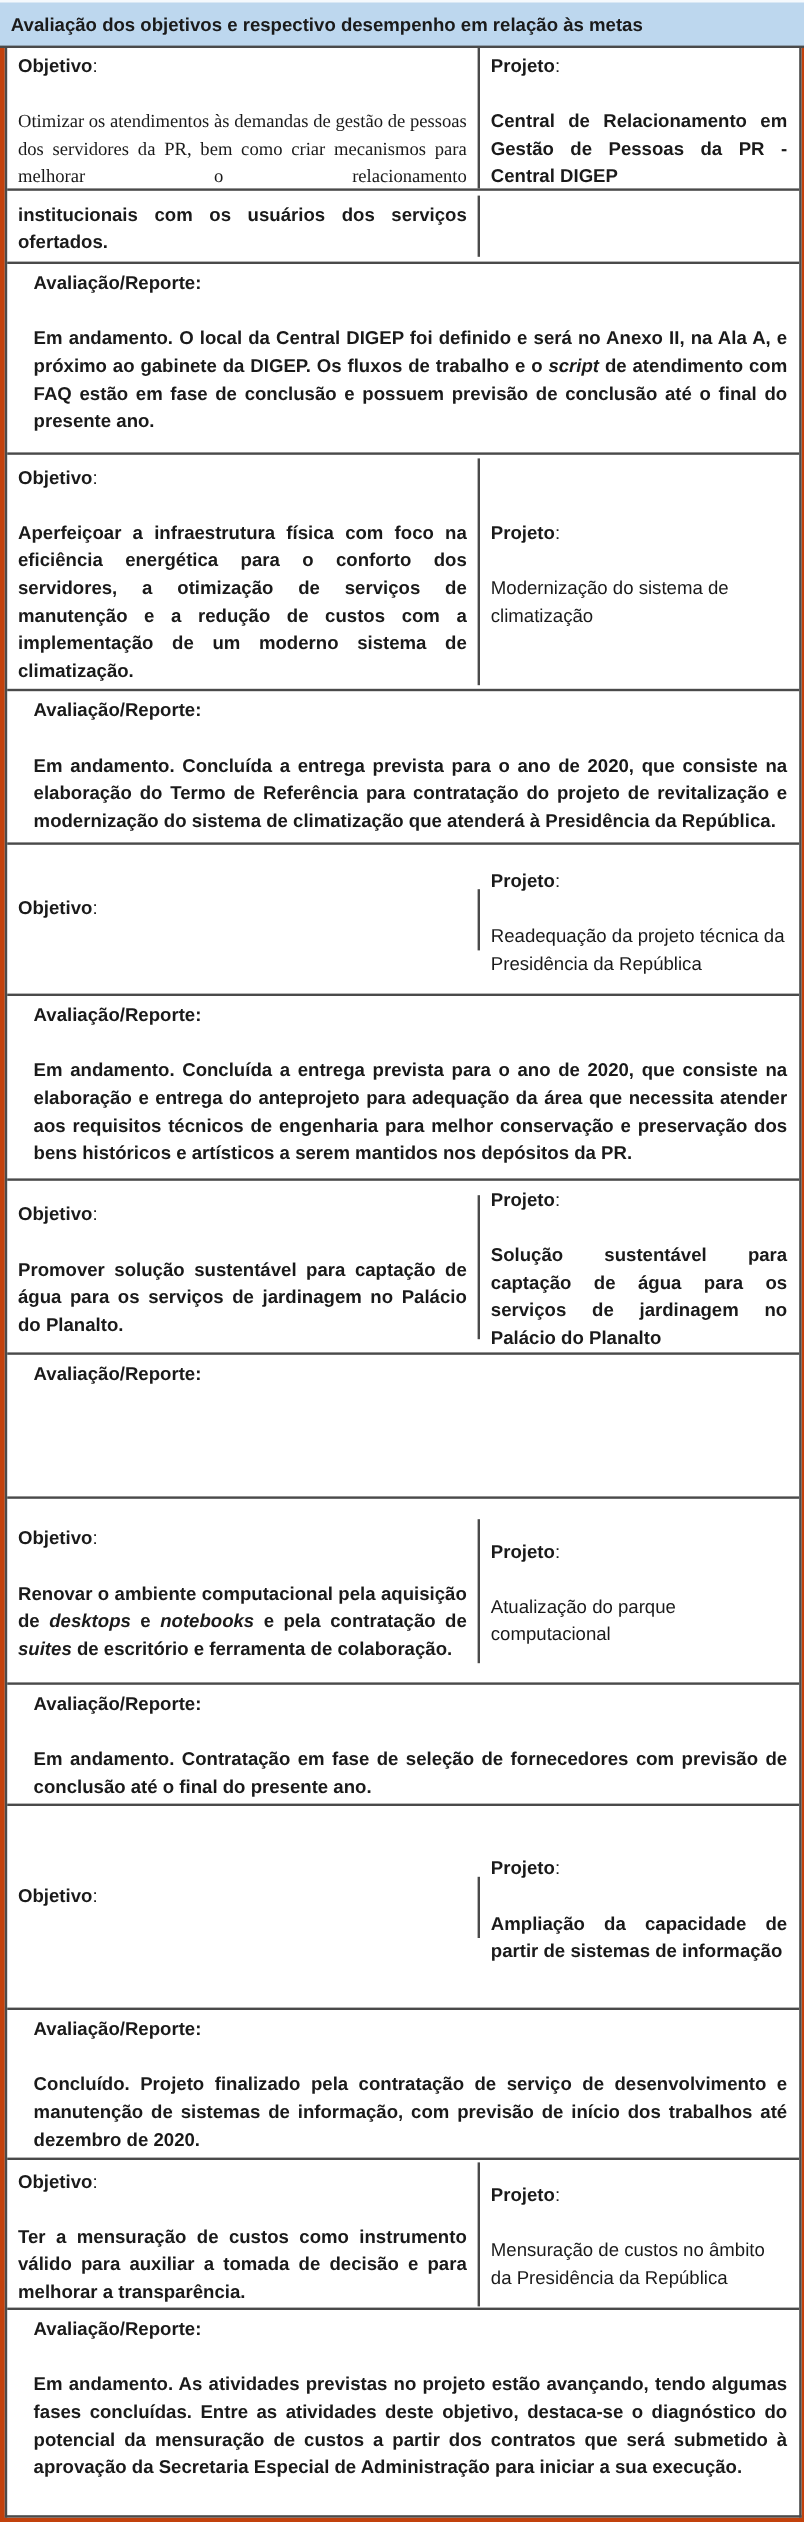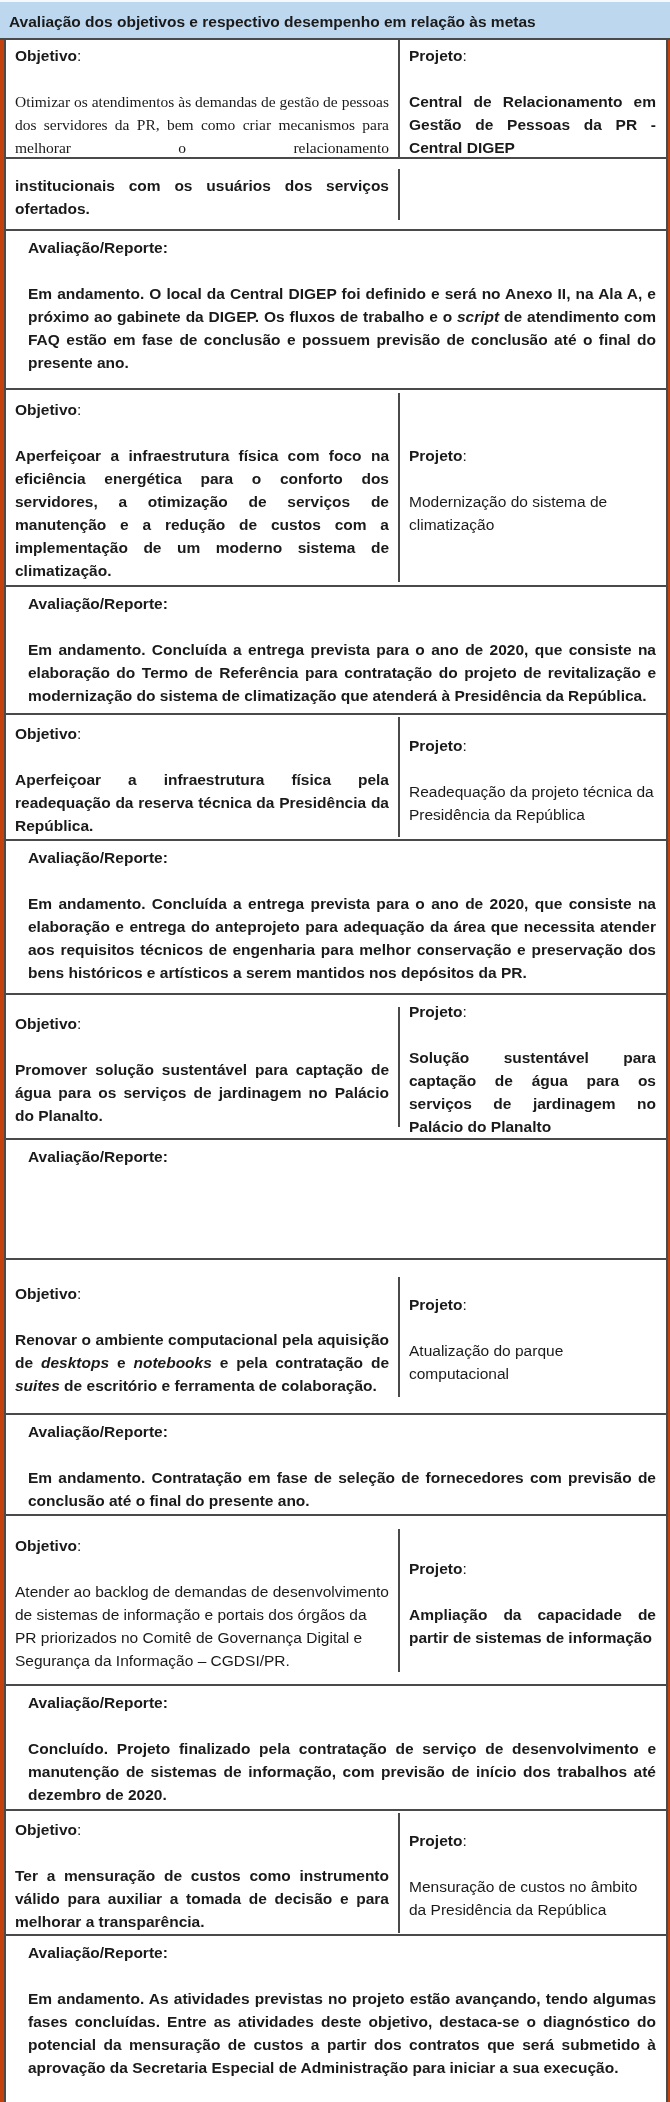--- a/index.html
+++ b/index.html
@@ -65,21 +65,21 @@
     <div class="row two" style="height:117px">
       <div class="cl">
         <div class="lbl"><span class="b">Objetivo</span><span>:</span></div>
         <p class="fjust">Otimizar os atendimentos às demandas de gestão de pessoas dos servidores da PR, bem como criar mecanismos para melhorar o relacionamento</p>
       </div>
       <div class="cr">
         <div class="lbl"><span class="b">Projeto</span><span>:</span></div>
         <p class="just">Central de Relacionamento em Gestão de Pessoas da PR - Central DIGEP</p>
       </div>
     </div>
-    <div class="row two" style="height:72px">
+    <div class="row two" style="height:61px">
       <div class="cl">
         <p class="just">institucionais com os usuários dos serviços ofertados.</p>
       </div>
       <div class="cr"></div>
     </div>
     <div class="row aval" style="height:159px">
       <div class="lbl b">Avaliação/Reporte:</div>
       <p class="just"><span>Em andamento. O local da Central DIGEP foi definido e será no Anexo II, na Ala A, e próximo ao gabinete da DIGEP. Os fluxos de trabalho e o </span><i>script</i><span> de atendimento com FAQ estão em fase de conclusão e possuem previsão de conclusão até o final do presente ano.</span></p>
     </div>
 
@@ -94,21 +94,20 @@
       </div>
     </div>
     <div class="row aval" style="height:128px">
       <div class="lbl b">Avaliação/Reporte:</div>
       <p class="just">Em andamento. Concluída a entrega prevista para o ano de 2020, que consiste na elaboração do Termo de Referência para contratação do projeto de revitalização e modernização do sistema de climatização que atenderá à Presidência da República.</p>
     </div>
 
     <div class="row two" style="height:126px">
       <div class="cl">
         <div class="lbl"><span class="b">Objetivo</span><span>:</span></div>
-        <p class="just">Aperfeiçoar a infraestrutura física pela readequação da reserva técnica da Presidência da República.</p>
       </div>
       <div class="cr">
         <div class="lbl"><span class="b">Projeto</span><span>:</span></div>
         <p>Readequação da projeto técnica da Presidência da República</p>
       </div>
     </div>
     <div class="row aval" style="height:154px">
       <div class="lbl b">Avaliação/Reporte:</div>
       <p class="just">Em andamento. Concluída a entrega prevista para o ano de 2020, que consiste na elaboração e entrega do anteprojeto para adequação da área que necessita atender aos requisitos técnicos de engenharia para melhor conservação e preservação dos bens históricos e artísticos a serem mantidos nos depósitos da PR.</p>
     </div>
@@ -138,21 +137,20 @@
       </div>
     </div>
     <div class="row aval" style="height:101px">
       <div class="lbl b">Avaliação/Reporte:</div>
       <p class="just">Em andamento. Contratação em fase de seleção de fornecedores com previsão de conclusão até o final do presente ano.</p>
     </div>
 
     <div class="row two" style="height:170px">
       <div class="cl">
         <div class="lbl"><span class="b">Objetivo</span><span>:</span></div>
-        <p>Atender ao backlog de demandas de desenvolvimento de sistemas de informação e portais dos órgãos da PR priorizados no Comitê de Governança Digital e Segurança da Informação – CGDSI/PR.</p>
       </div>
       <div class="cr">
         <div class="lbl"><span class="b">Projeto</span><span>:</span></div>
         <p class="just">Ampliação da capacidade de partir de sistemas de informação</p>
       </div>
     </div>
     <div class="row aval" style="height:125px">
       <div class="lbl b">Avaliação/Reporte:</div>
       <p class="just">Concluído. Projeto finalizado pela contratação de serviço de desenvolvimento e manutenção de sistemas de informação, com previsão de início dos trabalhos até dezembro de 2020.</p>
     </div>

